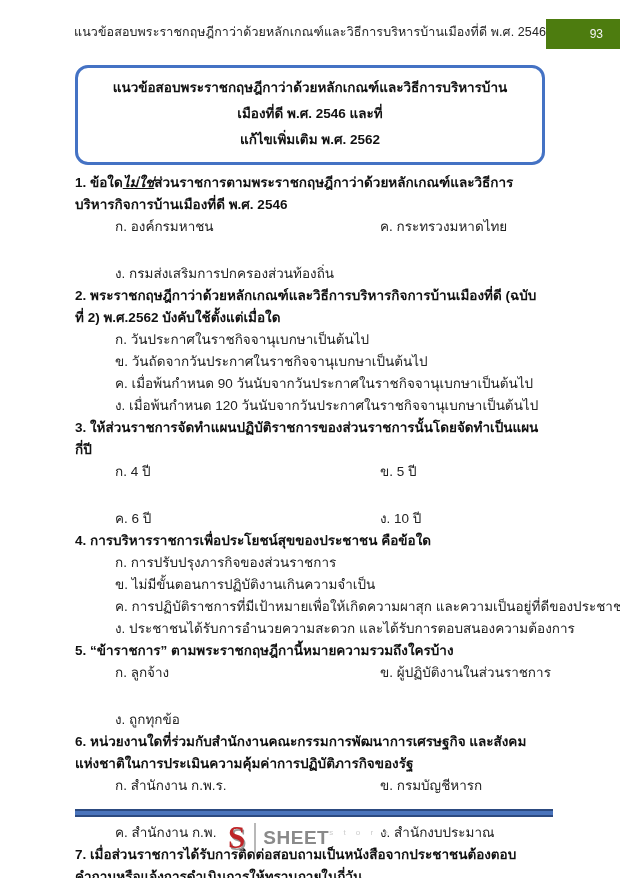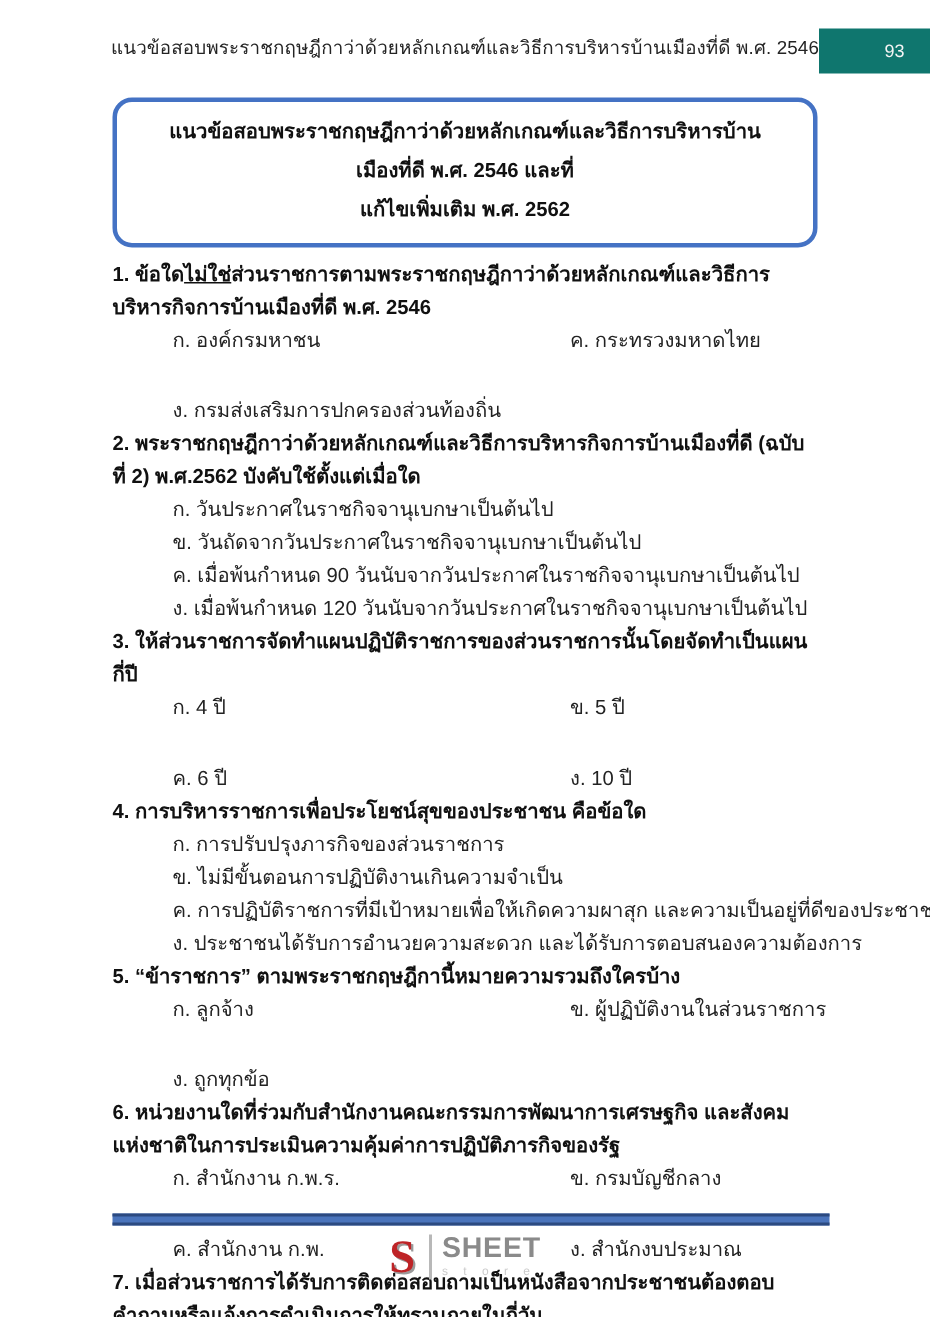--- a/index.html
+++ b/index.html
@@ -22,21 +22,21 @@
     left:0; right:0; top:22px;
     text-align:center;
     font-size:12.5px;
     color:#242424;
     letter-spacing:.1px;
   }
   .page-num-box{
     position:absolute;
     right:0; top:19px;
     width:74px; height:30px;
-    background:#0f766e;
+    background:#4d7c0f;
     color:#f5f5f5;
     font-size:12px;
     line-height:30px;
     text-align:right;
     padding-right:17px;
   }
   
   .content{
     padding:0 75px;
   }
@@ -51,21 +51,21 @@
     font-size:13.5px;
     line-height:26px;
     color:#111;
   }
   .q-text{
     font-weight:bold;
     font-size:13.5px;
     line-height:22px;
     color:#111;
   }
-  .q-text .u{ text-decoration:underline; }
+  .q-text .u{ text-decoration:underline;font-style:italic; }
   .choices{
     padding-left:40px;
     font-size:13.5px;
     line-height:22px;
     color:#222;
     gap:25px;
   }
   .choices.two-col{
     display:grid;
     grid-template-columns:240px auto;
@@ -94,21 +94,21 @@
     color:#be2427;
     line-height:34px;
     text-shadow:1.5px 1.5px 0 #9a9a9a;
     font-family:"Liberation Serif", serif;
   }
   .logo-divider{
     width:2px; height:30px;
     background:#b8b8b8;
     margin:0 7px 0 9px;
   }
-  .logo-textcol{ display:flex; flex-direction:column; }
+  .logo-textcol{ display:flex; flex-direction:row; }
   .logo-name{
     font-size:19px;
     font-weight:bold;
     color:#8a8a8a;
     letter-spacing:.5px;
     line-height:20px;
   }
   .logo-sub{
     font-size:8px;
     color:#cccccc;
@@ -180,21 +180,21 @@
         <span class="choice">ก. ลูกจ้าง</span>
         <span class="choice">ข. ผู้ปฏิบัติงานในส่วนราชการ</span>
         <span class="choice">ง. ถูกทุกข้อ</span>
       </div>
     </div>
 
     <div class="question">
       <div class="q-text">6. หน่วยงานใดที่ร่วมกับสำนักงานคณะกรรมการพัฒนาการเศรษฐกิจ  และสังคมแห่งชาติในการประเมินความคุ้มค่าการปฏิบัติภารกิจของรัฐ</div>
       <div class="choices two-col">
         <span class="choice">ก. สำนักงาน ก.พ.ร.</span>
-        <span class="choice">ข. กรมบัญชีกลาง</span>
+        <span class="choice">ข. กรมบัญชีหารก</span>
         <span class="choice">ค. สำนักงาน ก.พ.</span>
         <span class="choice">ง. สำนักงบประมาณ</span>
       </div>
     </div>
 
     <div class="question">
       <div class="q-text">7. เมื่อส่วนราชการได้รับการติดต่อสอบถามเป็นหนังสือจากประชาชนต้องตอบคำถามหรือแจ้งการดำเนินการให้ทราบภายในกี่วัน</div>
       <div class="choices two-col">
         <span class="choice">ก. 15 วัน</span>
         <span class="choice">ข. 20 วัน</span>

